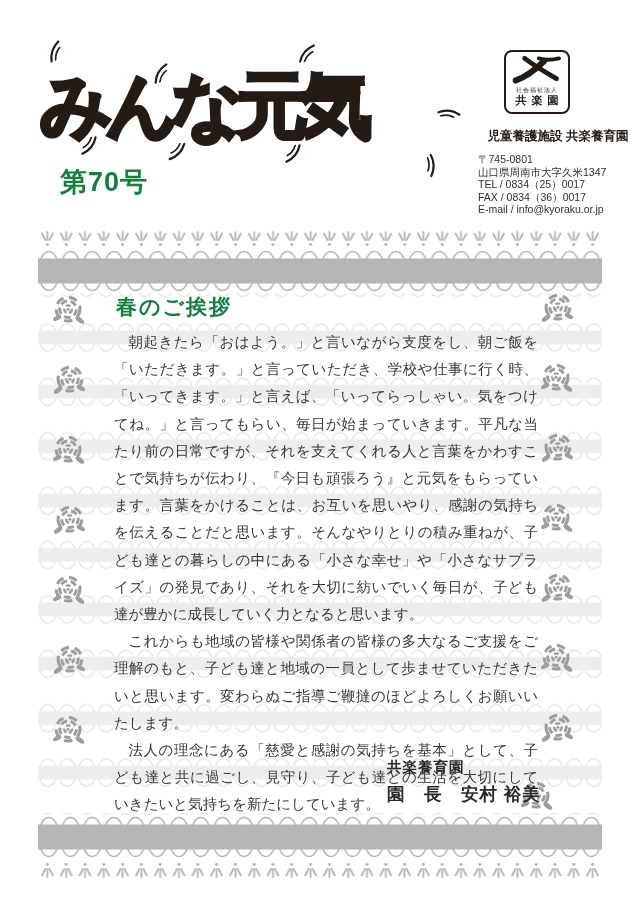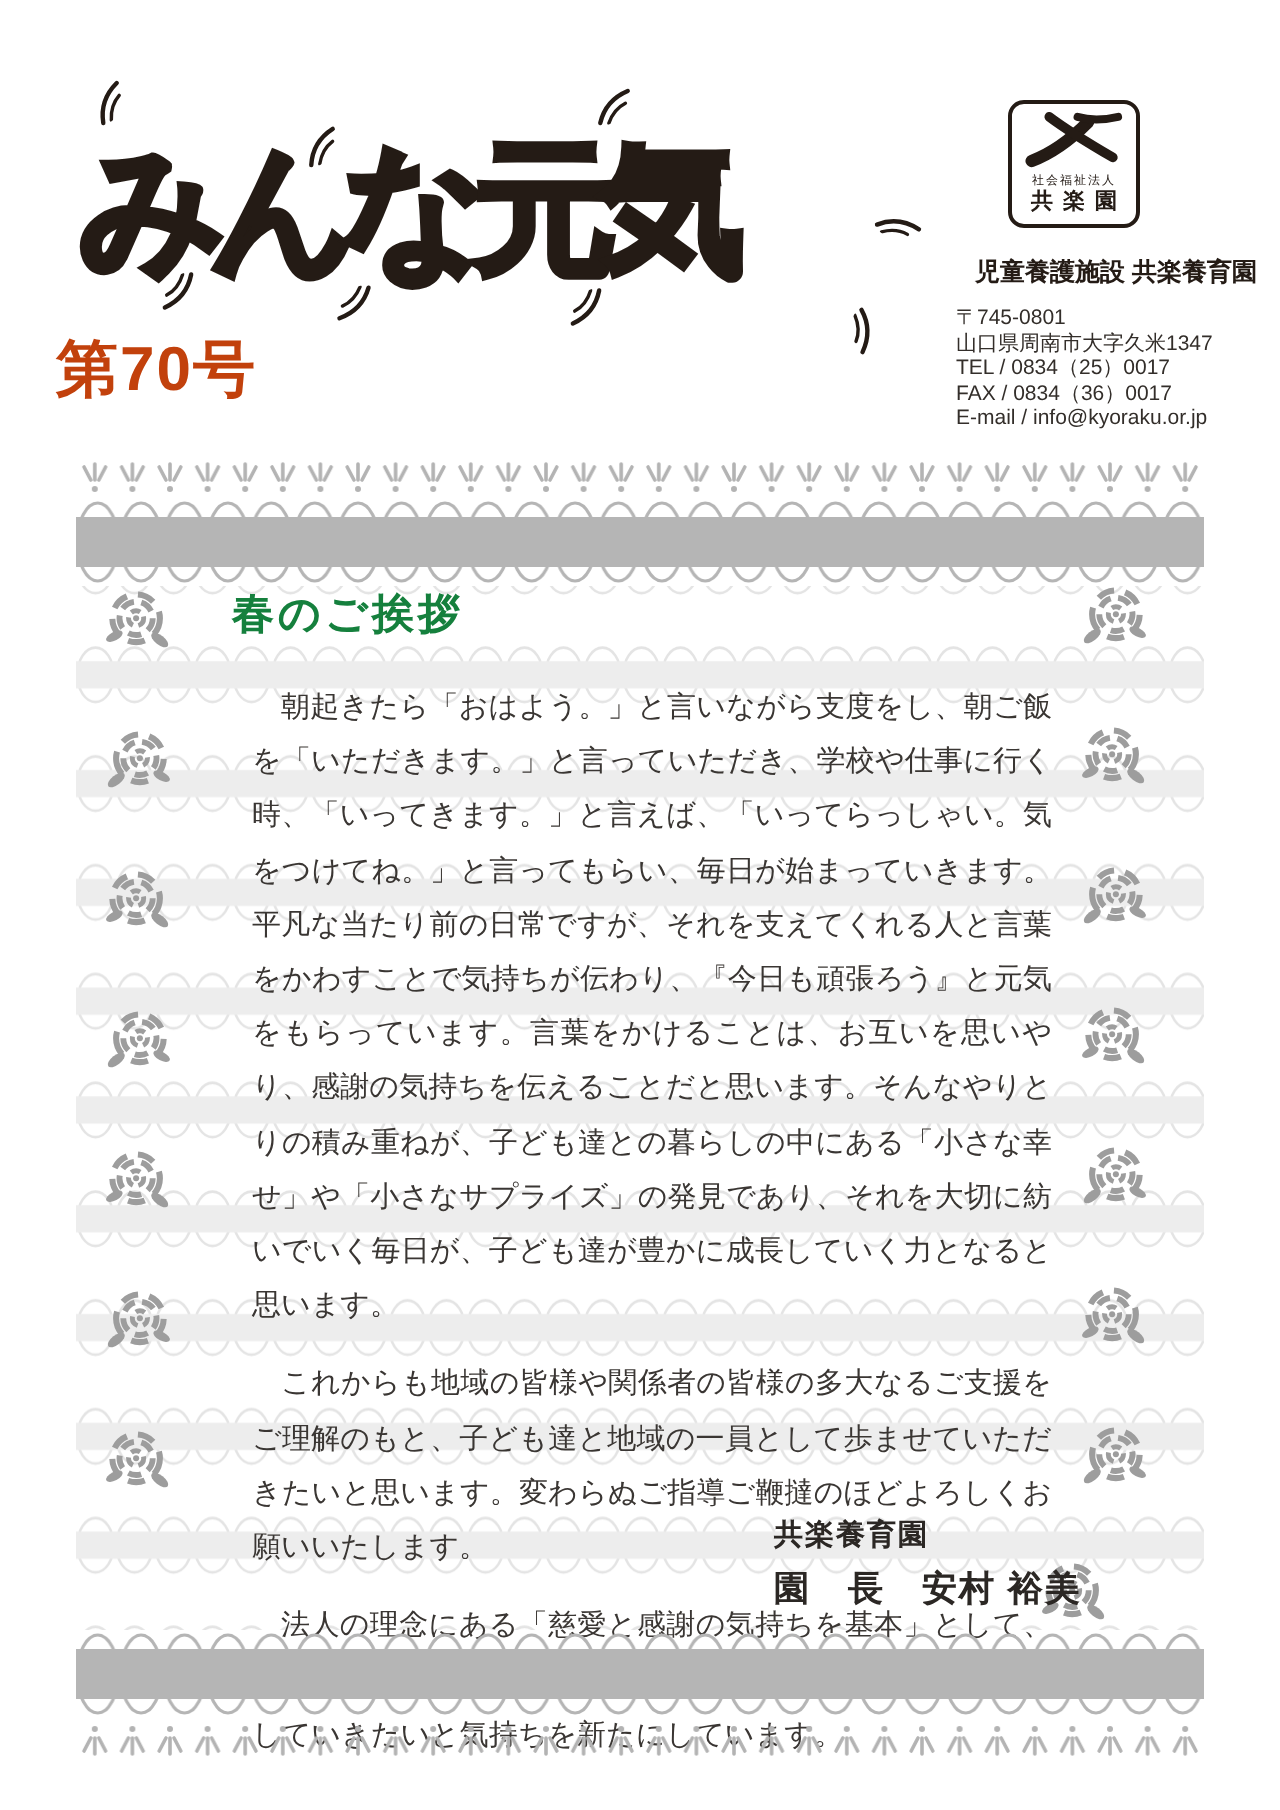--- a/index.html
+++ b/index.html
@@ -10,22 +10,22 @@
   }
   
   .logo-title{
     position:absolute;left:40px;top:44px;width:440px;height:124px;
     font-size:71px;font-weight:900;color:#241b15;letter-spacing:-7px;
     line-height:124px;white-space:nowrap;
     -webkit-text-stroke:4px #241b15;
   }
   .speed-arc{position:absolute;width:22px;height:15px;}
   .issue{
-    position:absolute;left:28px;top:164px;
-    font-size:31px;font-weight:900;color:#c2410c;letter-spacing:1px;
+    position:absolute;left:60px;top:164px;
+    font-size:27px;font-weight:900;color:#15803d;letter-spacing:1px;
   }
   .emblem{
     position:absolute;left:504px;top:50px;width:66px;height:64px;
     border:2.5px solid #241b15;border-radius:8px;background:#fff;
     text-align:center;box-sizing:border-box;padding-top:2px;
   }
   .emblem .org-type{display:block;font-size:6px;letter-spacing:1px;color:#241b15;line-height:6px;margin-top:-1px;}
   .emblem .org-name{display:block;font-size:11px;font-weight:700;letter-spacing:5px;color:#241b15;line-height:14px;margin-left:5px;}
   .head-right{position:absolute;left:478px;top:128px;width:160px;color:#332e2a;}
   .facility{font-size:12.5px;font-weight:700;letter-spacing:0;white-space:nowrap;color:#241b15;text-align:center;}
@@ -40,21 +40,21 @@
     position:absolute;left:78px;top:0px;
     font-family:"Liberation Serif","DejaVu Serif",serif;
     font-size:21px;font-weight:700;letter-spacing:2px;color:#15803d;
   }
   .body-text{
     position:absolute;left:76px;top:36px;width:424px;
     font-family:"Liberation Serif","DejaVu Serif",serif;
     font-size:14.5px;line-height:27.2px;color:#3a3633;
     text-align:justify;
   }
-  .body-text p{margin:12px;text-indent:1em;}
+  .body-text p{margin:0;text-indent:1em;}
   .sig{position:absolute;left:349px;top:465px;color:#2b2724;white-space:nowrap;}
   .sig .sig-org{font-size:14.5px;font-weight:700;letter-spacing:1px;}
   .sig .sig-name{font-size:17.5px;font-weight:700;letter-spacing:1px;margin-top:5px;}
   .rose{position:absolute;width:34px;height:34px;}
   .rose.flip{transform:scaleX(-1);}
   .defs-svg{position:absolute;width:0;height:0;}
 </style>
 </head>
 <body>
 

